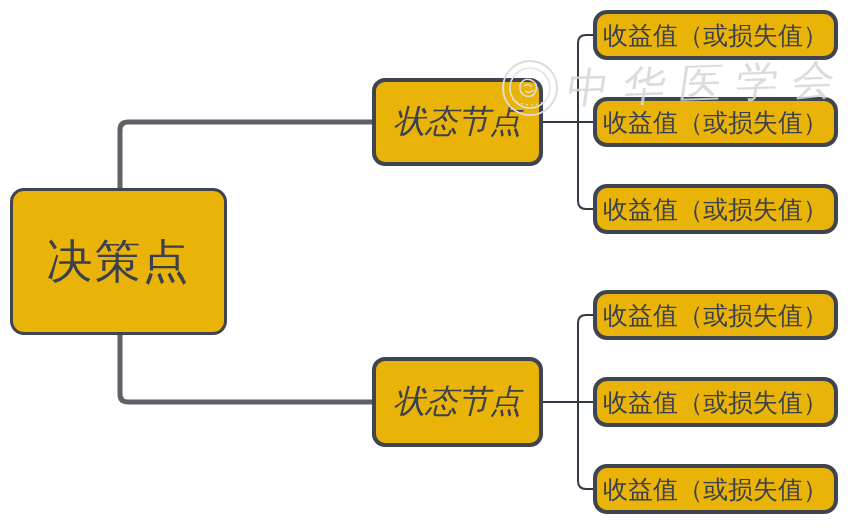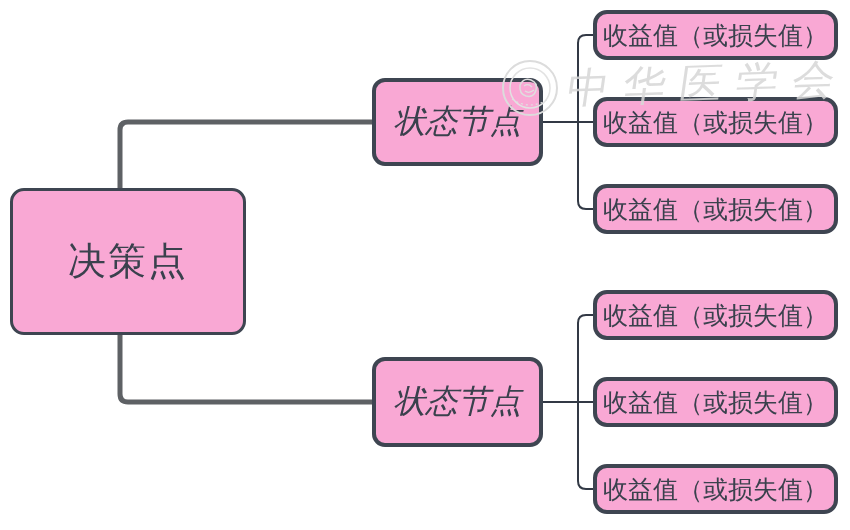--- a/index.html
+++ b/index.html
@@ -17,36 +17,36 @@
   }
   #connectors {
     position: absolute;
     left: 0;
     top: 0;
     z-index: 1;
   }
   .node {
     position: absolute;
     box-sizing: border-box;
-    background: #f9a8d4;
+    background: #eab308;
     display: flex;
     align-items: center;
     justify-content: center;
     color: #3a414d;
     z-index: 2;
     white-space: nowrap;
   }
   .decision {
     left: 10px;
     top: 188px;
-    width: 236px;
+    width: 217px;
     height: 147px;
     border: 3px solid #3e4551;
     border-radius: 14px;
-    font-size: 38px;
+    font-size: 46px;
     letter-spacing: 2px;
   }
   .state {
     left: 372px;
     width: 171px;
     border: 4px solid #3e4551;
     border-radius: 13px;
     font-size: 32px;
     font-style: italic;
   }

